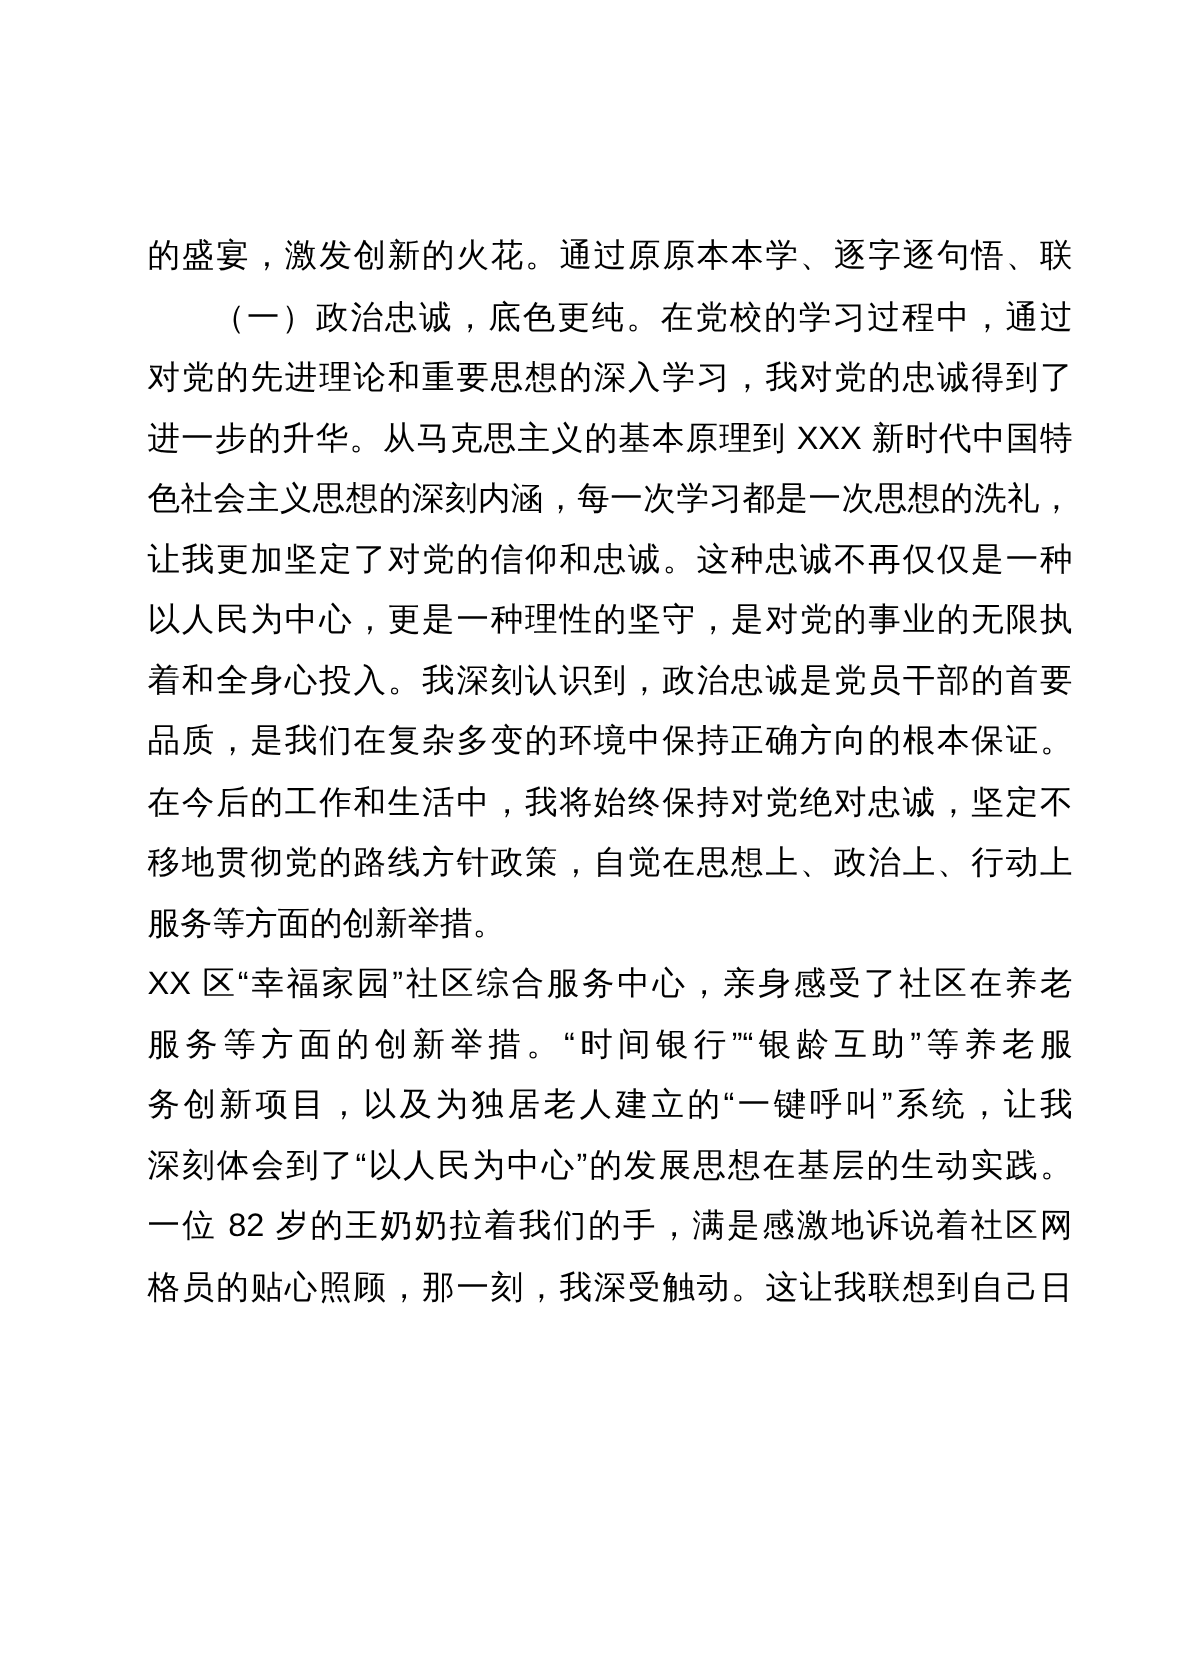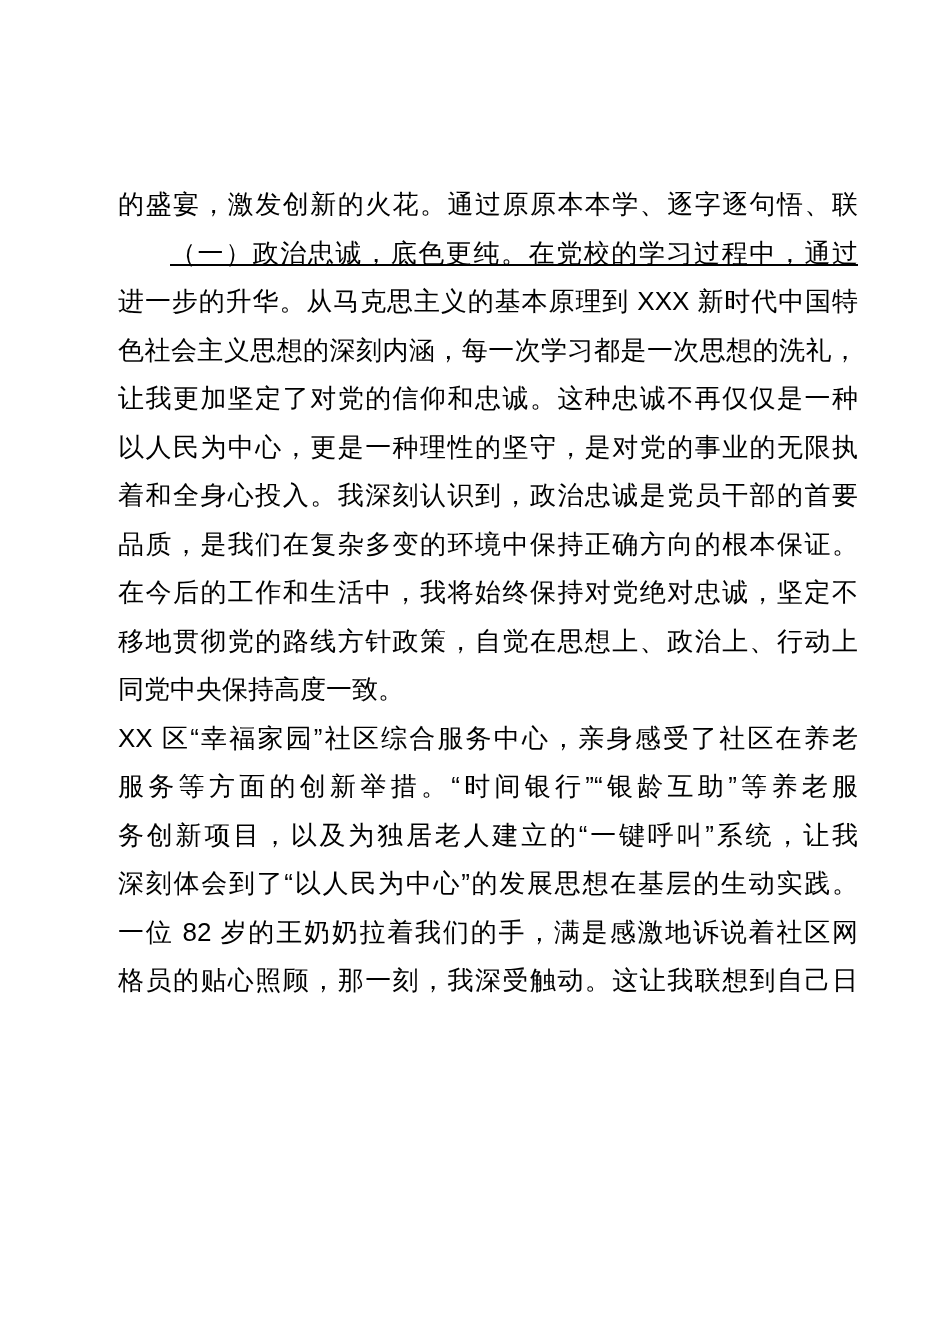--- a/index.html
+++ b/index.html
@@ -35,42 +35,42 @@
     height: 48.5px;
     overflow: visible;
   }
   
   .text-line.fill {
     text-align-last: justify;
   }
   
   .text-line.indent {
     text-indent: 2em;
-    text-decoration: underline;
   }
 </style>
 </head>
 <body>
 
 <div class="page" style="background: rgb(255, 255, 255);">
   <div class="text-body" style="color: rgb(0, 0, 0);">
       <div class="paragraph">
         <div class="text-line fill">的盛宴，激发创新的火花。通过原原本本学、逐字逐句悟、联</div>
       </div>
       <div class="paragraph">
         <div class="text-line fill indent">（一）政治忠诚，底色更纯。在党校的学习过程中，通过</div>
+        <div class="text-line fill">对党的先进理论和重要思想的深入学习，我对党的忠诚得到了</div>
         <div class="text-line fill">进一步的升华。从马克思主义的基本原理到 XXX 新时代中国特</div>
         <div class="text-line fill">色社会主义思想的深刻内涵，每一次学习都是一次思想的洗礼，</div>
         <div class="text-line fill">让我更加坚定了对党的信仰和忠诚。这种忠诚不再仅仅是一种</div>
         <div class="text-line fill">以人民为中心，更是一种理性的坚守，是对党的事业的无限执</div>
         <div class="text-line fill">着和全身心投入。我深刻认识到，政治忠诚是党员干部的首要</div>
         <div class="text-line fill">品质，是我们在复杂多变的环境中保持正确方向的根本保证。</div>
         <div class="text-line fill">在今后的工作和生活中，我将始终保持对党绝对忠诚，坚定不</div>
         <div class="text-line fill">移地贯彻党的路线方针政策，自觉在思想上、政治上、行动上</div>
-        <div class="text-line">同党中央保持高度一致。</div>
+        <div class="text-line">服务等方面的创新举措。</div>
       </div>
       <div class="paragraph">
         <div class="text-line fill">XX 区“幸福家园”社区综合服务中心，亲身感受了社区在养老</div>
         <div class="text-line fill">服务等方面的创新举措。“时间银行”“银龄互助”等养老服</div>
         <div class="text-line fill">务创新项目，以及为独居老人建立的“一键呼叫”系统，让我</div>
         <div class="text-line fill">深刻体会到了“以人民为中心”的发展思想在基层的生动实践。</div>
         <div class="text-line fill">一位 82 岁的王奶奶拉着我们的手，满是感激地诉说着社区网</div>
         <div class="text-line fill">格员的贴心照顾，那一刻，我深受触动。这让我联想到自己日</div>
       </div>
     </div>

